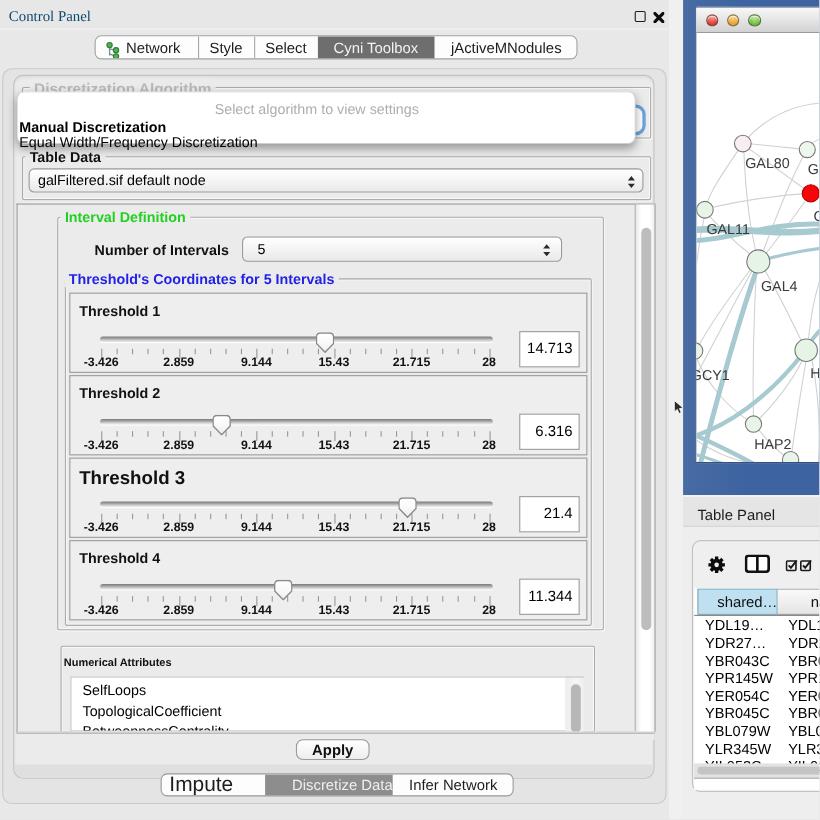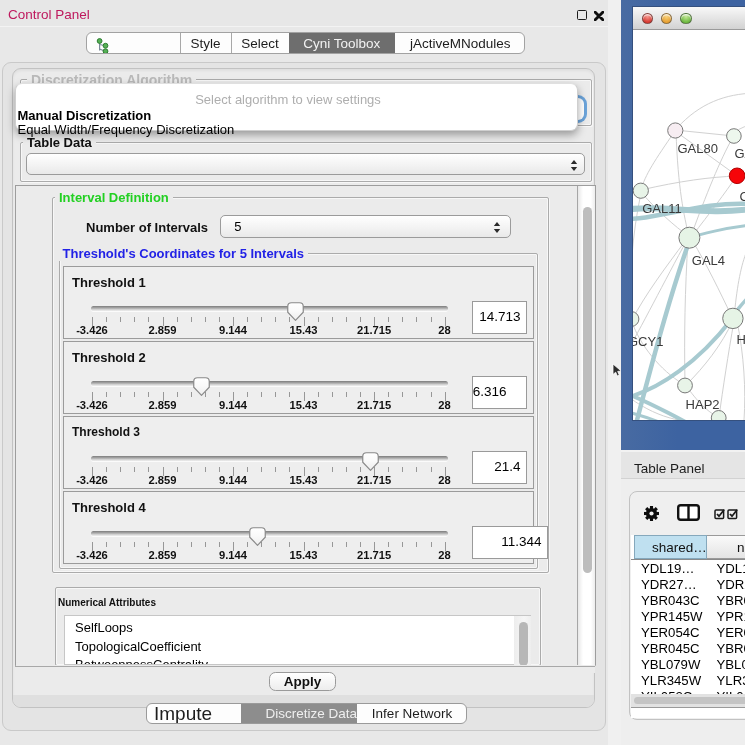--- a/index.html
+++ b/index.html
@@ -2,33 +2,34 @@
 <html><head><meta charset="utf-8">
 <style>
 * { margin:0; padding:0; }
 body { font-family:"Liberation Sans", sans-serif; width:745px; height:745px; position:relative; overflow:hidden; background:#e3e3e3; }
 </style></head>
 <body>
 
 <div style="position:absolute;left:0;top:0;width:608px;height:745px;background:#e8e8e8;">
 
   <div style="position:absolute;left:0;top:0;width:608px;height:27px;background:#e7e7e7;border-bottom:1px solid #f3f3f3;box-sizing:border-box;"></div>
-  <div style="position:absolute;left:8px;top:7px;font-size:13.5px;color:#be185d;">Control Panel</div>
+  <div style="position:absolute;left:8px;top:7px;font-size:13.5px;color:#0c4a6e;font-family:Liberation Serif, serif;">Control Panel</div>
   <div style="position:absolute;left:577.4px;top:10px;width:9.5px;height:10px;border:1.9px solid #1c1c1c;border-radius:1.5px;box-sizing:border-box;"></div>
   <svg width="10" height="10" viewBox="0 0 10 10" style="position:absolute;left:594.3px;top:11.2px;">
    <path d="M1.2 1.2 L8.8 8.8 M8.8 1.2 L1.2 8.8" stroke="#0d0d0d" stroke-width="2.9" stroke-linecap="round"></path>
   </svg>
 
 <div style="position:absolute;left:85.5px;top:32px;width:439.5px;height:21.5px;background:#fdfdfd;border:1px solid #a2a2a2;border-radius:6px;box-sizing:border-box;overflow:hidden;">
   <svg width="14" height="16" viewBox="0 0 14 16" style="position:absolute;left:9.5px;top:3.5px;">
 <path d="M3.6 4 L3.6 13.5 M3.6 7.5 L8.5 8.5 M3.6 12 L8.5 14" stroke="#7a8a99" stroke-width="1.2" fill="none"></path>
 <circle cx="3.6" cy="4" r="2.4" fill="#55b055" stroke="#2e7d32" stroke-width="1"></circle>
 <circle cx="9.5" cy="8.7" r="2.4" fill="#55b055" stroke="#2e7d32" stroke-width="1"></circle>
 <circle cx="9.5" cy="14.2" r="2.4" fill="#55b055" stroke="#2e7d32" stroke-width="1"></circle>
 </svg>
+  <div style="position:absolute;left:28px;top:0;width:150px;line-height:22px;font-size:13.5px;color:#1d1d1d;">Network</div>
   <div style="position:absolute;left:93px;top:0;width:108px;text-align:center;line-height:22px;font-size:13.5px;color:#1d1d1d;">&nbsp;</div>
   <div style="position:absolute;left:93.3px;top:0;width:1px;height:23px;background:#a8a8a8;"></div>
   <div style="position:absolute;left:144.5px;top:0;width:1px;height:23px;background:#a8a8a8;"></div>
   <div style="position:absolute;left:94px;top:0;width:50px;text-align:center;line-height:22px;font-size:13.5px;color:#1d1d1d;">Style</div>
   <div style="position:absolute;left:145px;top:0;width:57px;text-align:center;line-height:22px;font-size:13.5px;color:#1d1d1d;">Select</div>
   <div style="position:absolute;left:308px;top:0;width:131.5px;text-align:center;line-height:22px;font-size:13.5px;color:#1d1d1d;">jActiveMNodules</div>
   <div style="position:absolute;left:202.5px;top:0;width:105.5px;background:#6e6e6e;text-align:center;line-height:22px;height:23px;font-size:13.5px;color:#f2f2f2;">Cyni Toolbox</div>
 </div>
 
   <div style="position:absolute;left:2px;top:62px;width:604px;height:668.5px;background:#e4e4e4;border:1px solid #c9c9c9;border-radius:9px;box-sizing:border-box;"></div>
@@ -38,20 +39,21 @@
   <div style="position:absolute;left:13px;top:694.5px;width:581px;height:12.5px;background:#dfdfdf;border-radius:0 0 8px 8px;"></div>
 
   <div style="position:absolute;left:20px;top:79px;width:572px;height:47px;border:1px solid #ababab;box-shadow:inset 0 0 0 1px #f7f7f7, 1px 1px 0 #f7f7f7;box-sizing:border-box;border-radius:2px;"></div>
 <div style="position:absolute;left:27px;top:72px;background:#ebebeb;padding:0 4px;font-size:14px;font-weight:bold;color:#b9b9b9;">Discretization Algorithm</div>
 
   <div style="position:absolute;left:545px;top:97.5px;width:39px;height:22px;border-radius:6px;background:#fff;box-shadow:0 0 0 3px #6ba3d9;"></div>
 
   <div style="position:absolute;left:20px;top:142px;width:572px;height:40px;border:1px solid #ababab;box-shadow:inset 0 0 0 1px #f7f7f7, 1px 1px 0 #f7f7f7;box-sizing:border-box;border-radius:2px;"></div>
 <div style="position:absolute;left:23px;top:135px;background:#ebebeb;padding:0 4px;font-size:13px;font-weight:bold;color:#111;">Table Data</div>
   <div style="position:absolute;left:25.5px;top:153px;width:559px;height:22px;background:linear-gradient(#ffffff,#f2f2f2 60%,#e9e9e9);border:1px solid #9b9b9b;border-radius:5px;box-sizing:border-box;">
+<div style="position:absolute;left:8px;top:0;line-height:20px;font-size:13px;color:#000;white-space:nowrap;">galFiltered.sif default node</div>
 <svg style="position:absolute;right:6px;top:4.5px;" width="8" height="13" viewBox="0 0 8 13">
 <path d="M4 1 L7.2 5 H0.8 Z" fill="#2b2b2b"></path>
         <path d="M4 12 L0.8 8 H7.2 Z" fill="#2b2b2b"></path>
 </svg>
     </div>
 
   <div style="position:absolute;left:15px;top:185px;width:580.5px;height:481px;border-top:1px solid #9d9d9d;border-left:1px solid #9d9d9d;border-bottom:1px solid #b5b5b5;background:#ebebeb;box-sizing:border-box;"></div>
   <div style="position:absolute;left:576.8px;top:186px;width:1px;height:479px;background:#a6a6a6;"></div>
 
   <div style="position:absolute;left:577.5px;top:186px;width:18px;height:479px;background:linear-gradient(90deg,#e8e8e8,#ffffff 30%,#ffffff 75%,#ededed);border-right:1px solid #9d9d9d;box-sizing:border-box;"></div>
@@ -157,24 +159,24 @@
       <svg style="position:absolute;left:129.31px;top:35px;" width="17" height="19" viewBox="0 0 17 19">
 <defs>
           <linearGradient id="thg2" x1="0" y1="0" x2="0" y2="1">
 <stop offset="0" stop-color="#ffffff"></stop>
             <stop offset="0.45" stop-color="#fafafa"></stop>
             <stop offset="1" stop-color="#ededed"></stop>
           </linearGradient>
         </defs>
 <path d="M0.75 4.5 Q0.75 0.75 4.5 0.75 L12.5 0.75 Q16.25 0.75 16.25 4.5 L16.25 10.2 L8.5 18.3 L0.75 10.2 Z" fill="url(#thg2)" stroke="#898989" stroke-width="1.2"></path>
 </svg>
-      <div style="position:absolute;left:408.0px;top:34.5px;width:55px;height:32.5px;background:#fff;border:1px solid #9a9a9a;box-sizing:border-box;font-size:13.5px;color:#000;text-align:right;line-height:30px;padding-right:19px;">6.316</div>
+      <div style="position:absolute;left:408.0px;top:34.5px;width:55px;height:32.5px;background:#fff;border:1px solid #9a9a9a;box-sizing:border-box;font-size:13.5px;color:#000;text-align:right;line-height:30px;padding-right:5px;">6.316</div>
     </div>
     <div style="position:absolute;left:62.5px;top:415.5px;width:471.0px;height:73px;border:1px solid #9b9b9b;background:#eeeeee;box-sizing:border-box;">
-      <div style="position:absolute;left:8.5px;top:8px;font-size:12px;font-weight:bold;color:#111;text-align:center;">Threshold 3</div>
+      <div style="position:absolute;left:8.5px;top:8px;font-size:17px;font-weight:bold;color:#111;text-align:center;">Threshold 3</div>
       <div style="position:absolute;left:27.0px;top:39.5px;width:357.0px;height:4.5px;border-radius:2.5px;background:linear-gradient(#7c7c7c,#a8a8a8 40%,#d8d8d8 75%,#efefef);box-shadow:0 1px 0 #fbfbfb;"></div>
       <div style="position:absolute;left:28.50px;top:50px;width:1px;height:9px;background:#979797;"></div>
       <div style="position:absolute;left:42.60px;top:50px;width:1px;height:5px;background:#979797;"></div>
       <div style="position:absolute;left:56.71px;top:50px;width:1px;height:5px;background:#979797;"></div>
       <div style="position:absolute;left:70.81px;top:50px;width:1px;height:5px;background:#979797;"></div>
       <div style="position:absolute;left:84.92px;top:50px;width:1px;height:5px;background:#979797;"></div>
       <div style="position:absolute;left:99.02px;top:50px;width:1px;height:9px;background:#979797;"></div>
       <div style="position:absolute;left:113.12px;top:50px;width:1px;height:5px;background:#979797;"></div>
       <div style="position:absolute;left:127.23px;top:50px;width:1px;height:5px;background:#979797;"></div>
       <div style="position:absolute;left:141.33px;top:50px;width:1px;height:5px;background:#979797;"></div>
@@ -251,21 +253,21 @@
       <svg style="position:absolute;left:185.72px;top:35px;" width="17" height="19" viewBox="0 0 17 19">
 <defs>
           <linearGradient id="thg4" x1="0" y1="0" x2="0" y2="1">
 <stop offset="0" stop-color="#ffffff"></stop>
             <stop offset="0.45" stop-color="#fafafa"></stop>
             <stop offset="1" stop-color="#ededed"></stop>
           </linearGradient>
         </defs>
 <path d="M0.75 4.5 Q0.75 0.75 4.5 0.75 L12.5 0.75 Q16.25 0.75 16.25 4.5 L16.25 10.2 L8.5 18.3 L0.75 10.2 Z" fill="url(#thg4)" stroke="#898989" stroke-width="1.2"></path>
 </svg>
-      <div style="position:absolute;left:408.0px;top:34.5px;width:76px;height:32.5px;background:#fff;border:1px solid #9a9a9a;box-sizing:border-box;font-size:13.5px;color:#000;text-align:right;line-height:30px;padding-right:5px;">11.344</div>
+      <div style="position:absolute;left:408.0px;top:34.5px;width:55px;height:32.5px;background:#fff;border:1px solid #9a9a9a;box-sizing:border-box;font-size:13.5px;color:#000;text-align:right;line-height:30px;padding-right:5px;">11.344</div>
     </div>
 
   <div style="position:absolute;left:55px;top:586.5px;width:486px;height:79px;border:1px solid #ababab;box-shadow:inset 0 0 0 1px #f7f7f7, 1px 1px 0 #f7f7f7;box-sizing:border-box;border-radius:2px;"></div>
   <div style="position:absolute;left:58px;top:597px;font-size:10px;font-weight:bold;color:#111;">Numerical Attributes</div>
   <div style="position:absolute;left:64px;top:615px;width:450px;height:50px;background:#ffffff;border:1px solid #c6c6c6;border-right:none;box-sizing:border-box;overflow:hidden;">
     <div style="position:absolute;left:10px;top:4px;font-size:13px;color:#000;">SelfLoops</div>
     <div style="position:absolute;left:10px;top:22.5px;font-size:13px;color:#000;">TopologicalCoefficient</div>
     <div style="position:absolute;left:10px;top:41px;font-size:13px;color:#000;">BetweennessCentrality</div>
   </div>
   <div style="position:absolute;left:514px;top:615px;width:17px;height:50px;background:linear-gradient(90deg,#ededed,#f6f6f6 60%,#eeeeee);border-top:1px solid #c6c6c6;box-sizing:border-box;"></div>

